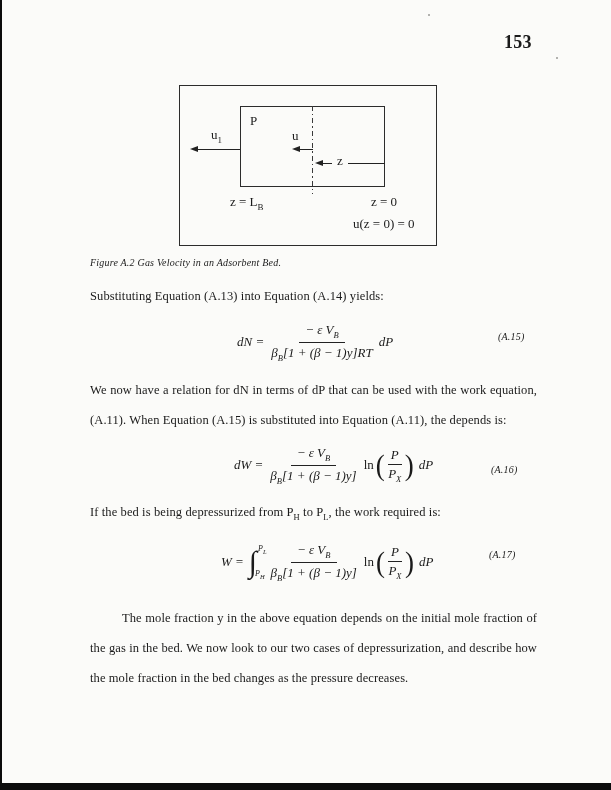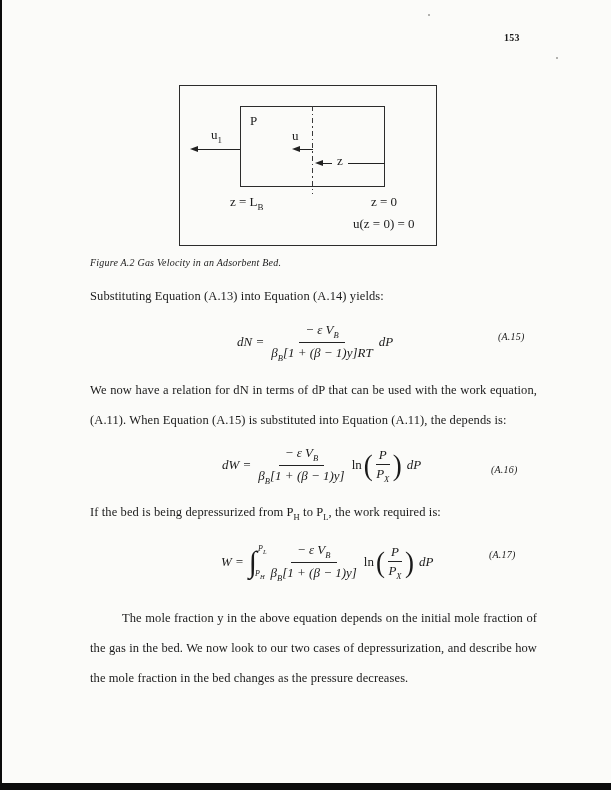--- a/index.html
+++ b/index.html
@@ -4,21 +4,21 @@
 <style>
   html,body{margin:0;padding:0;}
   body{width:611px;height:790px;background:#fbfbf9;position:relative;overflow:hidden;
        font-family:"Liberation Serif", serif;color:#1a1a1a;}
   .abs{position:absolute;}
   
   .edge-left{left:0;top:0;width:2px;height:790px;background:#0c0c0c;}
   .edge-bottom{left:0;top:783px;width:611px;height:7px;background:#0c0c0c;}
   .speck{width:2px;height:2px;background:#9a9a96;border-radius:50%;}
   
-  .page-number{left:504px;top:32px;font-size:10px;font-weight:bold;letter-spacing:.3px;}
+  .page-number{left:504px;top:32px;font-size:18px;font-weight:bold;letter-spacing:.3px;}
   
   .fig-frame{left:179px;top:85px;width:258px;height:161px;border:1.5px solid #2c2c2c;box-sizing:border-box;}
   .bed-box{left:60px;top:20px;width:145px;height:81px;border:1.4px solid #2c2c2c;box-sizing:border-box;background:transparent;}
   .dashdot{left:132px;top:20px;width:1.3px;height:88px;
     background:repeating-linear-gradient(to bottom,#3a3a3a 0 5px,transparent 5px 8px,#3a3a3a 8px 9.5px,transparent 9.5px 12.5px);}
   .fig-label{font-size:13px;line-height:14px;}
   .fig-label sub{font-size:9px;}
   .arrow{height:7px;}
   .arrow .shaft{position:absolute;left:6px;right:0;top:2.8px;height:1.4px;background:#222;}
   .arrow .head{position:absolute;left:0;top:0;width:0;height:0;
@@ -98,21 +98,21 @@
     <span class="num"><span>− ε V</span><sub>B</sub></span>
     <span class="den"><span>β</span><sub>B</sub><span>[1 + (β − 1)y]RT</span></span>
   </span>
   <span class="post">dP</span>
 </div>
 <span class="abs eq-label" style="left:498px;top:331px;">(A.15)</span>
 
 <div class="abs line just" style="top:382px;">We now have a relation for dN in terms of dP that can be used with the work equation,</div>
 <div class="abs line" style="top:412px;">(A.11). When Equation (A.15) is substituted into Equation (A.11), the depends is:</div>
 
-<div class="abs equation" style="left:222px;top:439px;">
+<div class="abs equation" style="left:234px;top:439px;">
   <span class="lhs">dW =</span>
   <span class="frac">
     <span class="num"><span>− ε V</span><sub>B</sub></span>
     <span class="den"><span>β</span><sub>B</sub><span>[1 + (β − 1)y]</span></span>
   </span>
   <span class="ln-op">ln</span>
   <span class="bigparen">(</span>
   <span class="frac sm">
     <span class="num">P</span>
     <span class="den"><span>P</span><sub>X</sub></span>

